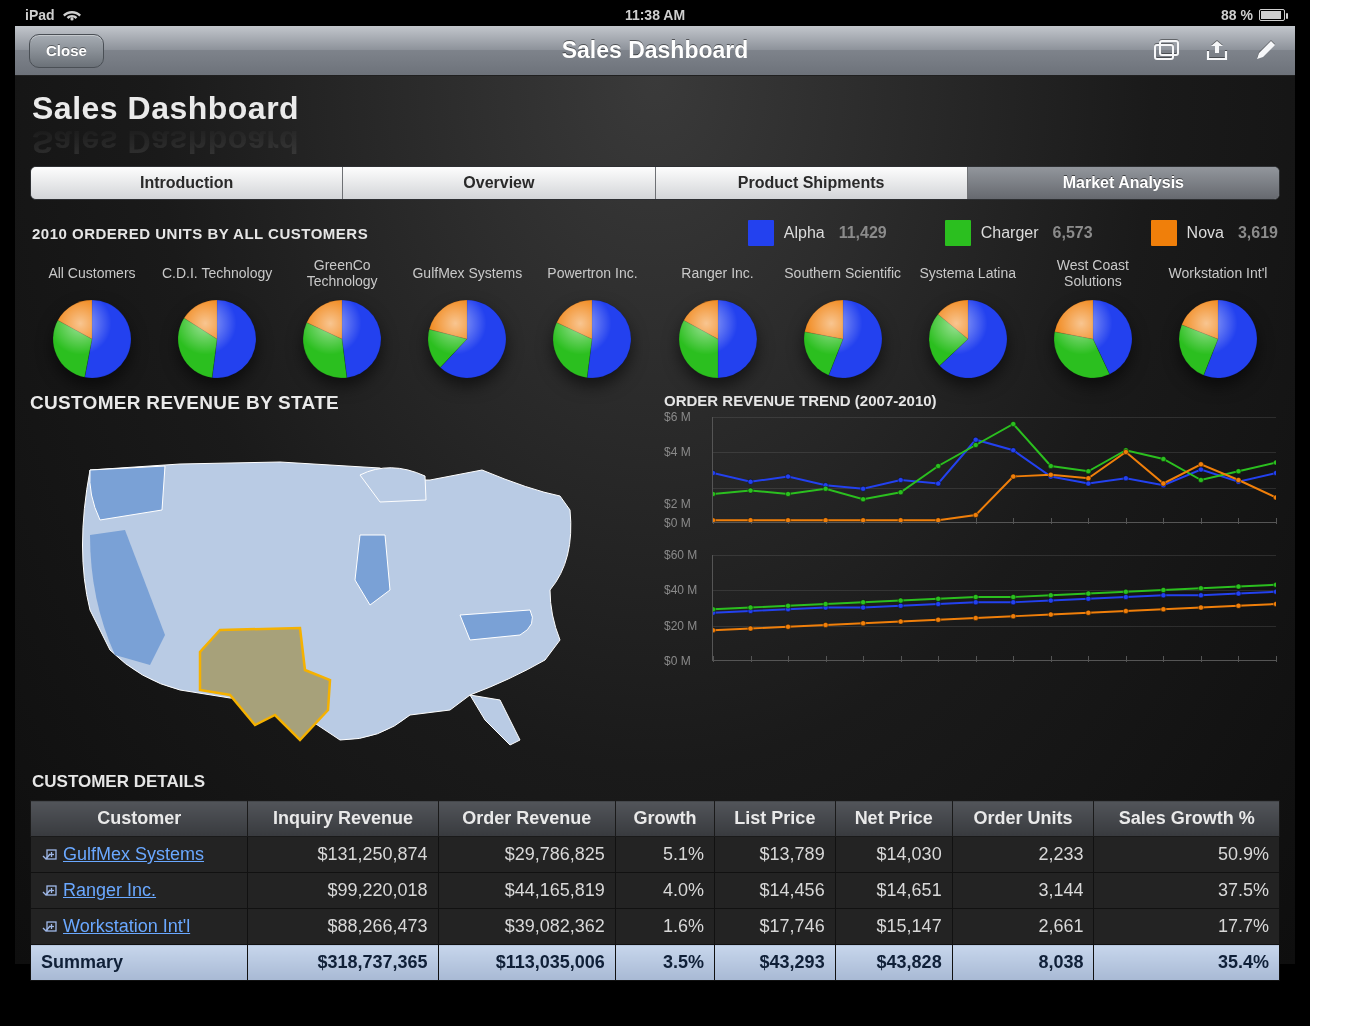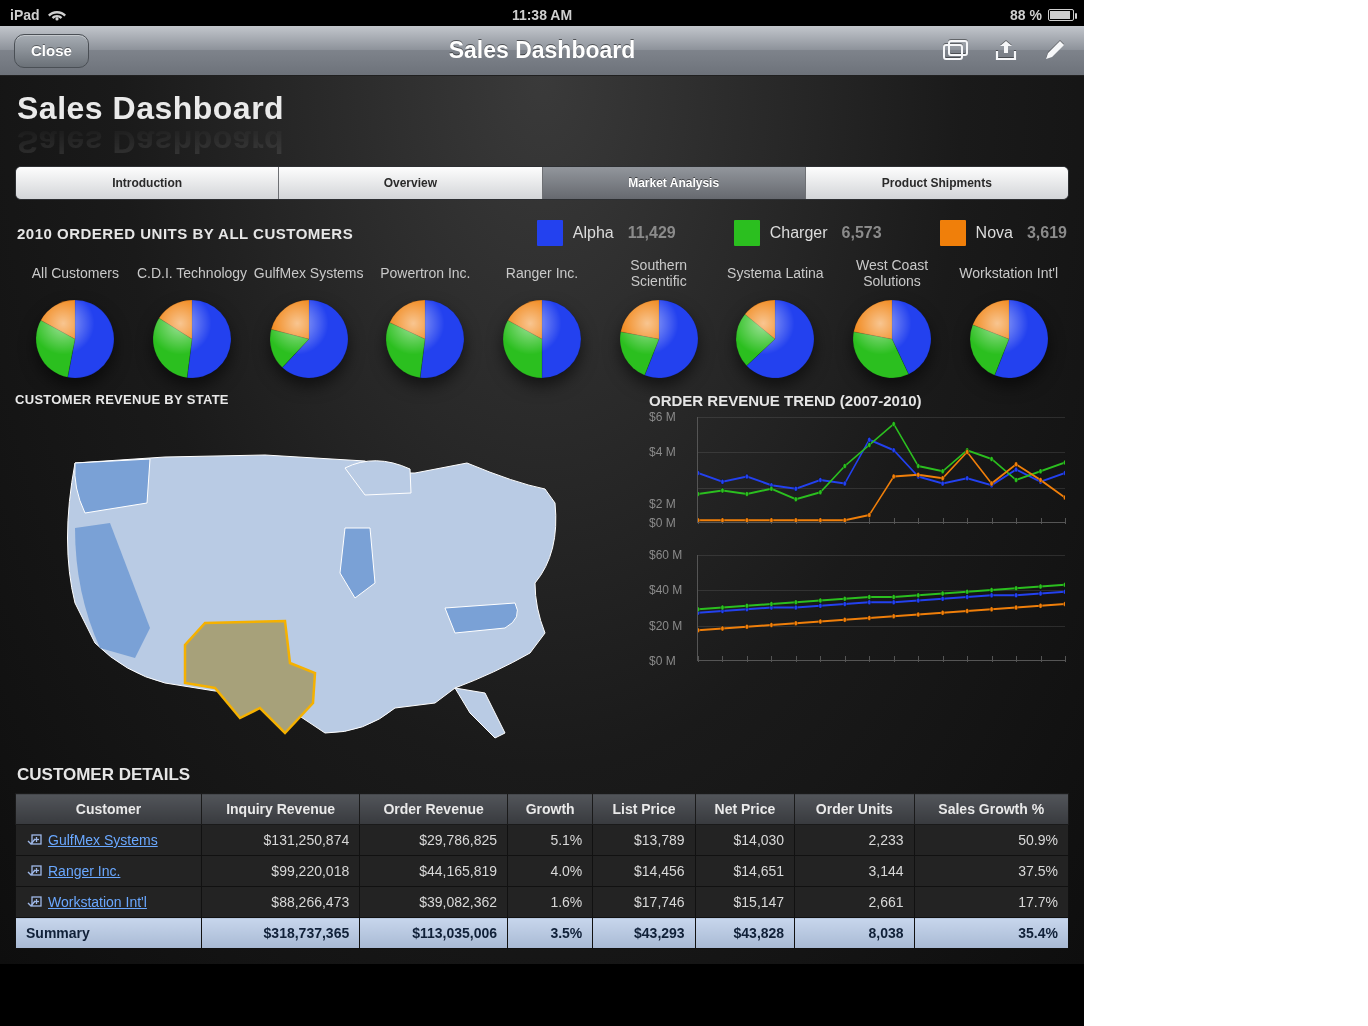--- a/index.html
+++ b/index.html
@@ -1,17 +1,17 @@
 <!DOCTYPE html>
 <html><head>
 <meta charset="utf-8">
 <style>
   * { box-sizing: border-box; margin: 0; padding: 0; }
   html, body { width: 1368px; height: 1026px; overflow: hidden; font-family: "Helvetica Neue", Helvetica, Arial, sans-serif; }
-  .device-frame { width: 1084px; height: 1026px; background: #000; display: flex; justify-content: center; align-items: flex-start; padding-top: 4px; }
+  .device-frame { width: 1310px; height: 1026px; background: #000; display: flex; justify-content: center; align-items: flex-start; padding-top: 4px; }
   .screen { width: 1280px; height: 960px; background: #1b1b1b; position: relative; }
   
   .status-bar { position: absolute; top: 0; left: 0; right: 0; height: 22px; background: #000; color: #cfcfcf; font-size: 14px; font-weight: 600; display: flex; align-items: center; padding: 0 10px; }
   .status-left { display: flex; align-items: center; gap: 8px; }
   .status-center { position: absolute; left: 50%; transform: translateX(-50%); }
   .status-right { margin-left: auto; display: flex; align-items: center; gap: 6px; }
   .battery { width: 26px; height: 12px; border: 1.5px solid #cfcfcf; border-radius: 2px; position: relative; }
   .battery::after { content:""; position: absolute; right: -4px; top: 3px; width: 2px; height: 6px; background: #cfcfcf; border-radius: 1px; }
   .battery-fill { position: absolute; left: 1px; top: 1px; bottom: 1px; width: 85%; background: #cfcfcf; }
   
@@ -19,21 +19,21 @@
   .toolbar .title { position: absolute; left: 50%; transform: translateX(-50%); color: #fff; font-size: 23px; font-weight: 700; text-shadow: 0 -1px 0 rgba(0,0,0,.5); }
   .close-btn { height: 34px; padding: 0 16px; border-radius: 10px; border: 1px solid #4a4f55; background: linear-gradient(#a7adb4, #6b7178); color: #fff; font-size: 15px; font-weight: 600; text-shadow: 0 -1px 0 rgba(0,0,0,.4); box-shadow: inset 0 1px 0 rgba(255,255,255,.35); cursor: pointer; }
   .toolbar-right { margin-left: auto; display: flex; gap: 22px; }
   .tb-icon { width: 28px; height: 24px; color: #f6f7f9; cursor: pointer; filter: drop-shadow(0 -1px 0 rgba(0,0,0,.4)); }
   
   .content { position: absolute; top: 72px; left: 0; right: 0; bottom: 0; background: radial-gradient(ellipse at top, #3a3a3a 0%, #1a1a1a 55%, #0e0e0e 100%); color: #e6e6e6; padding: 10px 15px 18px 15px; }
   .page-title { font-size: 32px; font-weight: 700; color: #eaeaea; margin: 4px 0 2px 2px; letter-spacing: .5px; }
   .page-title-reflect { font-size: 32px; font-weight: 700; color: #eaeaea; margin: -6px 0 6px 2px; letter-spacing: .5px; transform: scaleY(-1); opacity: .12; -webkit-mask-image: linear-gradient(to bottom, rgba(0,0,0,1), rgba(0,0,0,0)); mask-image: linear-gradient(to bottom, rgba(0,0,0,1), rgba(0,0,0,0)); }
   
   .seg { display: flex; height: 34px; border: 1px solid #2d2f32; border-radius: 6px; overflow: hidden; background: #9ea1a7; }
-  .seg-tab { flex: 1; display: flex; align-items: center; justify-content: center; font-size: 12px; font-weight: 600; color: #2a2a2a; cursor: pointer; border-right: 1px solid #6e7074; position: relative; }
+  .seg-tab { flex: 1; display: flex; align-items: center; justify-content: center; font-size: 16px; font-weight: 600; color: #2a2a2a; cursor: pointer; border-right: 1px solid #6e7074; position: relative; }
   .seg-tab:last-child { border-right: none; }
   .seg-tab.light { background: linear-gradient(#fdfdfd, #d3d5d8); }
   .seg-tab.active { background: linear-gradient(#92969c, #66696f); color: #fff; text-shadow: 0 -1px 0 rgba(0,0,0,.5); }
   
   .ou-header { display: flex; align-items: center; margin: 20px 2px 10px 2px; font-size: 15px; font-weight: 700; }
   .ou-title { letter-spacing: .5px; }
   .legend { margin-left: auto; display: flex; gap: 58px; align-items: center; }
   .legend-item { display: flex; align-items: center; gap: 10px; font-size: 16px; }
   .swatch { width: 26px; height: 26px; border-radius: 1px; }
   .lname { color: #dcdcdc; font-weight: 400; }
@@ -41,32 +41,32 @@
   
   .pies { display: flex; justify-content: space-between; align-items: flex-start; margin: 6px 2px 14px 2px; }
   .pie-col { width: 120px; text-align: center; }
   .pie-label { font-size: 14px; color: #c9c9c9; line-height: 1.15; min-height: 34px; display: flex; align-items: center; justify-content: center; margin-bottom: 10px; }
   .pie-wrap { width: 78px; height: 78px; margin: 0 auto; position: relative; }
   .pie-wrap svg { filter: drop-shadow(0 8px 8px rgba(0,0,0,.55)); }
   
   .mid { display: flex; gap: 20px; margin-top: 8px; }
   .mid-left { width: 614px; }
   .mid-right { flex: 1; display: flex; flex-direction: column; gap: 18px; }
-  .section-title { font-size: 13px; font-weight: 700; color: #eaeaea; margin-bottom: 10px; letter-spacing: .3px; }
+  .section-title { font-size: 19px; font-weight: 700; color: #eaeaea; margin-bottom: 10px; letter-spacing: .3px; }
   .map { width: 560px; height: 310px; margin-top: 16px; }
   .chart-box { }
   .chart-title { font-size: 15px; font-weight: 700; margin-bottom: 8px; }
   .chart-plot { height: 120px; position: relative; }
   .axis-label { position: absolute; left: 0; font-size: 12px; color: #8a8a8a; transform: translateY(-50%); }
   .plot-area { position: absolute; left: 48px; right: 4px; top: 0; bottom: 14px; border-left: 1px solid #555; border-bottom: 1px solid #555; }
   .gridline { position: absolute; left: 0; right: 0; border-top: 1px solid rgba(120,120,120,.25); }
   .tick { position: absolute; bottom: -2px; width: 1px; height: 6px; background: #555; }
   
   .cust-title { font-size: 17px; font-weight: 700; margin: 18px 2px 8px; }
-  table.details { width: 100%; border-collapse: collapse; font-size: 14px; }
+  table.details { width: 100%; border-collapse: collapse; font-size: 18px; }
   table.details th { background: linear-gradient(#52555a, #383a3e); color: #e9e9e9; font-weight: 700; padding: 7px 10px; border: 1px solid #1a1a1a; text-align: center; }
   table.details td { background: #232323; border: 1px solid #111; padding: 7px 10px; color: #d8d8d8; text-align: right; }
   table.details td.link { text-align: left; color: #6aa8ff; }
   table.details td.link a { color: #6aa8ff; text-decoration: underline; cursor: pointer; }
   .expand-icon { display: inline-block; width: 16px; height: 14px; margin-right: 6px; vertical-align: -2px; }
   tr.summary td { background: linear-gradient(#c7d6ec, #a8b9d4); color: #102038; font-weight: 700; }
   tr.summary td:first-child { text-align: left; }
 </style>
 </head>
 <body>
@@ -108,22 +108,22 @@
       </div>
     </div>
 
     <div class="content">
       <div class="page-title">Sales Dashboard</div>
       <div class="page-title-reflect" aria-hidden="true">Sales Dashboard</div>
 
       <div class="seg">
         <div class="seg-tab light">Introduction</div>
         <div class="seg-tab light">Overview</div>
+        <div class="seg-tab light">Product Shipments</div>
         <div class="seg-tab active">Market Analysis</div>
-        <div class="seg-tab light">Product Shipments</div>
       </div>
 
       <div class="ou-header">
         <div class="ou-title">2010 ORDERED UNITS BY ALL CUSTOMERS</div>
         <div class="legend">
           <div class="legend-item">
             <div class="swatch" style="background:#2341ef"></div>
             <span class="lname">Alpha</span>
             <span class="lval">11,429</span>
           </div>
@@ -161,20 +161,35 @@
             <div class="pie-wrap"><svg width="78" height="78" viewBox="0 0 78 78">
                 <defs>
                   <radialGradient id="g" cx=".35" cy=".3" r=".8">
                     <stop offset="0" stop-color="rgba(255,255,255,.55)"></stop>
                     <stop offset=".5" stop-color="rgba(255,255,255,0)"></stop>
                   </radialGradient>
                 </defs>
                 <path d="M39 39 L39 0 A39 39 0 1 1 34.11200389099212 77.69247335126462 Z" fill="#2341ef" stroke="rgba(0,0,0,.25)" stroke-width=".5"></path>
                 <path d="M39 39 L34.11200389099212 77.69247335126462 A39 39 0 0 1 6.071210905421417 18.102754995819126 Z" fill="#2bbf1f" stroke="rgba(0,0,0,.25)" stroke-width=".5"></path>
                 <path d="M39 39 L6.071210905421417 18.102754995819126 A39 39 0 0 1 39.00000000000003 0 Z" fill="#f07f0a" stroke="rgba(0,0,0,.25)" stroke-width=".5"></path>
+                <circle cx="39" cy="39" r="39" fill="url(#g)"></circle>
+              </svg></div>
+          </div>
+          <div class="pie-col">
+            <div class="pie-label">GreenCo Technology</div>
+            <div class="pie-wrap"><svg width="78" height="78" viewBox="0 0 78 78">
+                <defs>
+                  <radialGradient id="g" cx=".35" cy=".3" r=".8">
+                    <stop offset="0" stop-color="rgba(255,255,255,.55)"></stop>
+                    <stop offset=".5" stop-color="rgba(255,255,255,0)"></stop>
+                  </radialGradient>
+                </defs>
+                <path d="M39 39 L39 0 A39 39 0 0 1 43.88799610900789 77.69247335126462 Z" fill="#2341ef" stroke="rgba(0,0,0,.25)" stroke-width=".5"></path>
+                <path d="M39 39 L43.88799610900789 77.69247335126462 A39 39 0 0 1 3.7117449538252316 22.39460762896218 Z" fill="#2bbf1f" stroke="rgba(0,0,0,.25)" stroke-width=".5"></path>
+                <path d="M39 39 L3.7117449538252316 22.39460762896218 A39 39 0 0 1 38.99999999999999 0 Z" fill="#f07f0a" stroke="rgba(0,0,0,.25)" stroke-width=".5"></path>
                 <circle cx="39" cy="39" r="39" fill="url(#g)"></circle>
               </svg></div>
           </div>
           <div class="pie-col">
             <div class="pie-label">GulfMex Systems</div>
             <div class="pie-wrap"><svg width="78" height="78" viewBox="0 0 78 78">
                 <defs>
                   <radialGradient id="g" cx=".35" cy=".3" r=".8">
                     <stop offset="0" stop-color="rgba(255,255,255,.55)"></stop>
                     <stop offset=".5" stop-color="rgba(255,255,255,0)"></stop>

